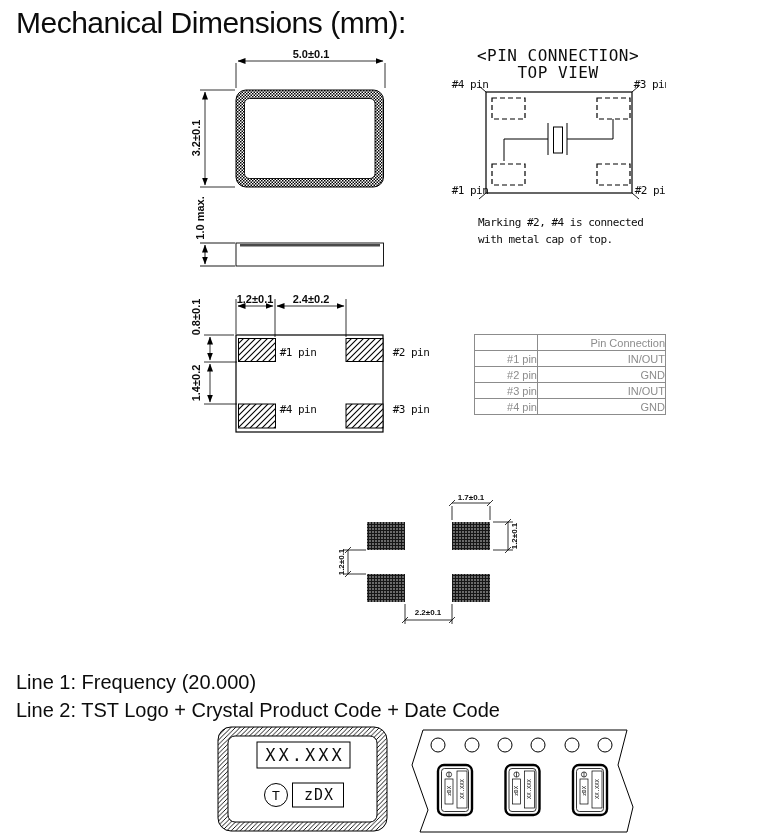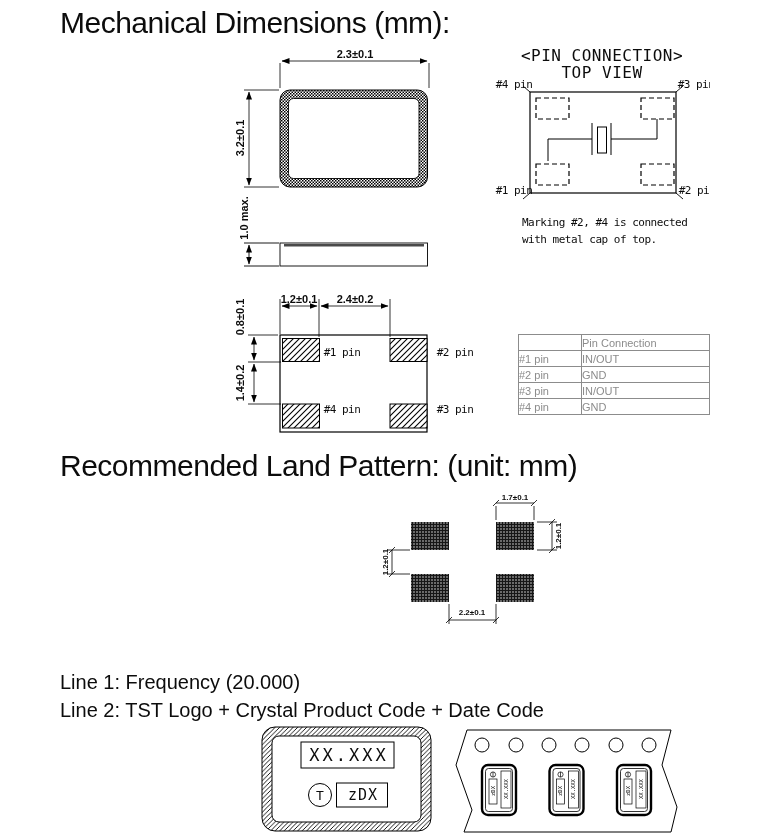--- a/index.html
+++ b/index.html
@@ -1,34 +1,34 @@
 <!DOCTYPE html>
 <html><head>
 <meta charset="utf-8">
 <style>
   html,body{margin:0;padding:0;background:#fff;}
   .page{position:relative;width:666px;height:839px;background:#fff;overflow:hidden;
-        font-family:"Liberation Sans",sans-serif;color:#111;margin-left:44px;}
+        font-family:"Liberation Sans",sans-serif;color:#111;}
   .art{position:absolute;left:0;top:0;}
   .txt{position:absolute;white-space:nowrap;}
   .h1{font-size:30px;letter-spacing:-0.5px;color:#0c0c0c;}
   .body20{font-size:20px;color:#0c0c0c;}
   .dim{font-size:11px;font-weight:bold;color:#0c0c0c;}
   .dimsm{font-size:8px;font-weight:bold;color:#0c0c0c;}
   .cad{font-family:"DejaVu Sans Mono",monospace;font-size:11px;letter-spacing:-0.5px;color:#0c0c0c;}
   .cadt{font-family:"DejaVu Sans Mono",monospace;font-size:16px;letter-spacing:0.5px;color:#0c0c0c;}
   .mark1{font-family:"DejaVu Sans Mono",monospace;font-size:17px;letter-spacing:3px;color:#0c0c0c;}
   .mark2{font-family:"DejaVu Sans Mono",monospace;font-size:15px;letter-spacing:1px;color:#0c0c0c;}
   .logoT{font-family:"DejaVu Sans Mono",monospace;font-size:13px;color:#0c0c0c;}
   .tiny{font-family:"DejaVu Sans Mono",monospace;font-size:5.5px;letter-spacing:0;color:#0c0c0c;}
   .ctr{transform:translate(-50%,-50%);}
   .rot{transform:translate(-50%,-50%) rotate(-90deg);}
   table.pintab{position:absolute;left:474px;top:334px;border-collapse:collapse;
         font-size:11px;color:#8c8c8c;}
-  table.pintab td{border:1px solid #8c8c8c;text-align:left;padding:0;
+  table.pintab td{border:1px solid #8c8c8c;text-align:right;padding:0;
         height:15px;vertical-align:middle;}
   table.pintab td.c1{width:66px;}
   table.pintab td.c2{width:133px;}
 </style>
 </head>
 <body>
 
 <div class="page">
 
   <svg class="art" width="769" height="839" viewBox="0 0 769 839">
@@ -179,25 +179,24 @@
         <rect x="576.5" y="768.5" width="27" height="43" rx="3" stroke-width="0.8"></rect>
         <rect x="580" y="779" width="8" height="25" stroke-width="0.7"></rect>
         <circle cx="584" cy="774.5" r="2.6" stroke-width="0.7"></circle>
         <line x1="584" y1="772" x2="584" y2="777" stroke-width="0.7"></line>
         <rect x="592" y="771" width="10" height="37" stroke-width="0.7"></rect>
       </g>
     </g>
   </svg>
 
   <div class="txt h1" style="left:16px;top:6px">Mechanical Dimensions (mm):</div>
-  <div class="txt h1" style="left:16px;top:449px">Recommended Land Pattern: (unit: mm)</div>
   <div class="txt body20" style="left:16px;top:671px">Line 1: Frequency (20.000)</div>
   <div class="txt body20" style="left:16px;top:699px">Line 2: TST Logo + Crystal Product Code + Date Code</div>
 
-  <div class="txt dim ctr" style="left:311px;top:54px">2.3±0.1</div>
+  <div class="txt dim ctr" style="left:311px;top:54px">5.0±0.1</div>
   <div class="txt dim rot" style="left:196px;top:138px">3.2±0.1</div>
   <div class="txt dim rot" style="left:200px;top:218px">1.0 max.</div>
 
   <div class="txt cadt ctr" style="left:558px;top:55px">&lt;PIN CONNECTION&gt;</div>
   <div class="txt cadt ctr" style="left:558px;top:72px">TOP VIEW</div>
   <div class="txt cad ctr" style="left:470px;top:84px">#4 pin</div>
   <div class="txt cad ctr" style="left:652px;top:84px">#3 pin</div>
   <div class="txt cad ctr" style="left:470px;top:190px">#1 pin</div>
   <div class="txt cad ctr" style="left:653px;top:190px">#2 pin</div>
   <div class="txt cad" style="left:478px;top:216px">Marking #2, #4 is connected</div>

